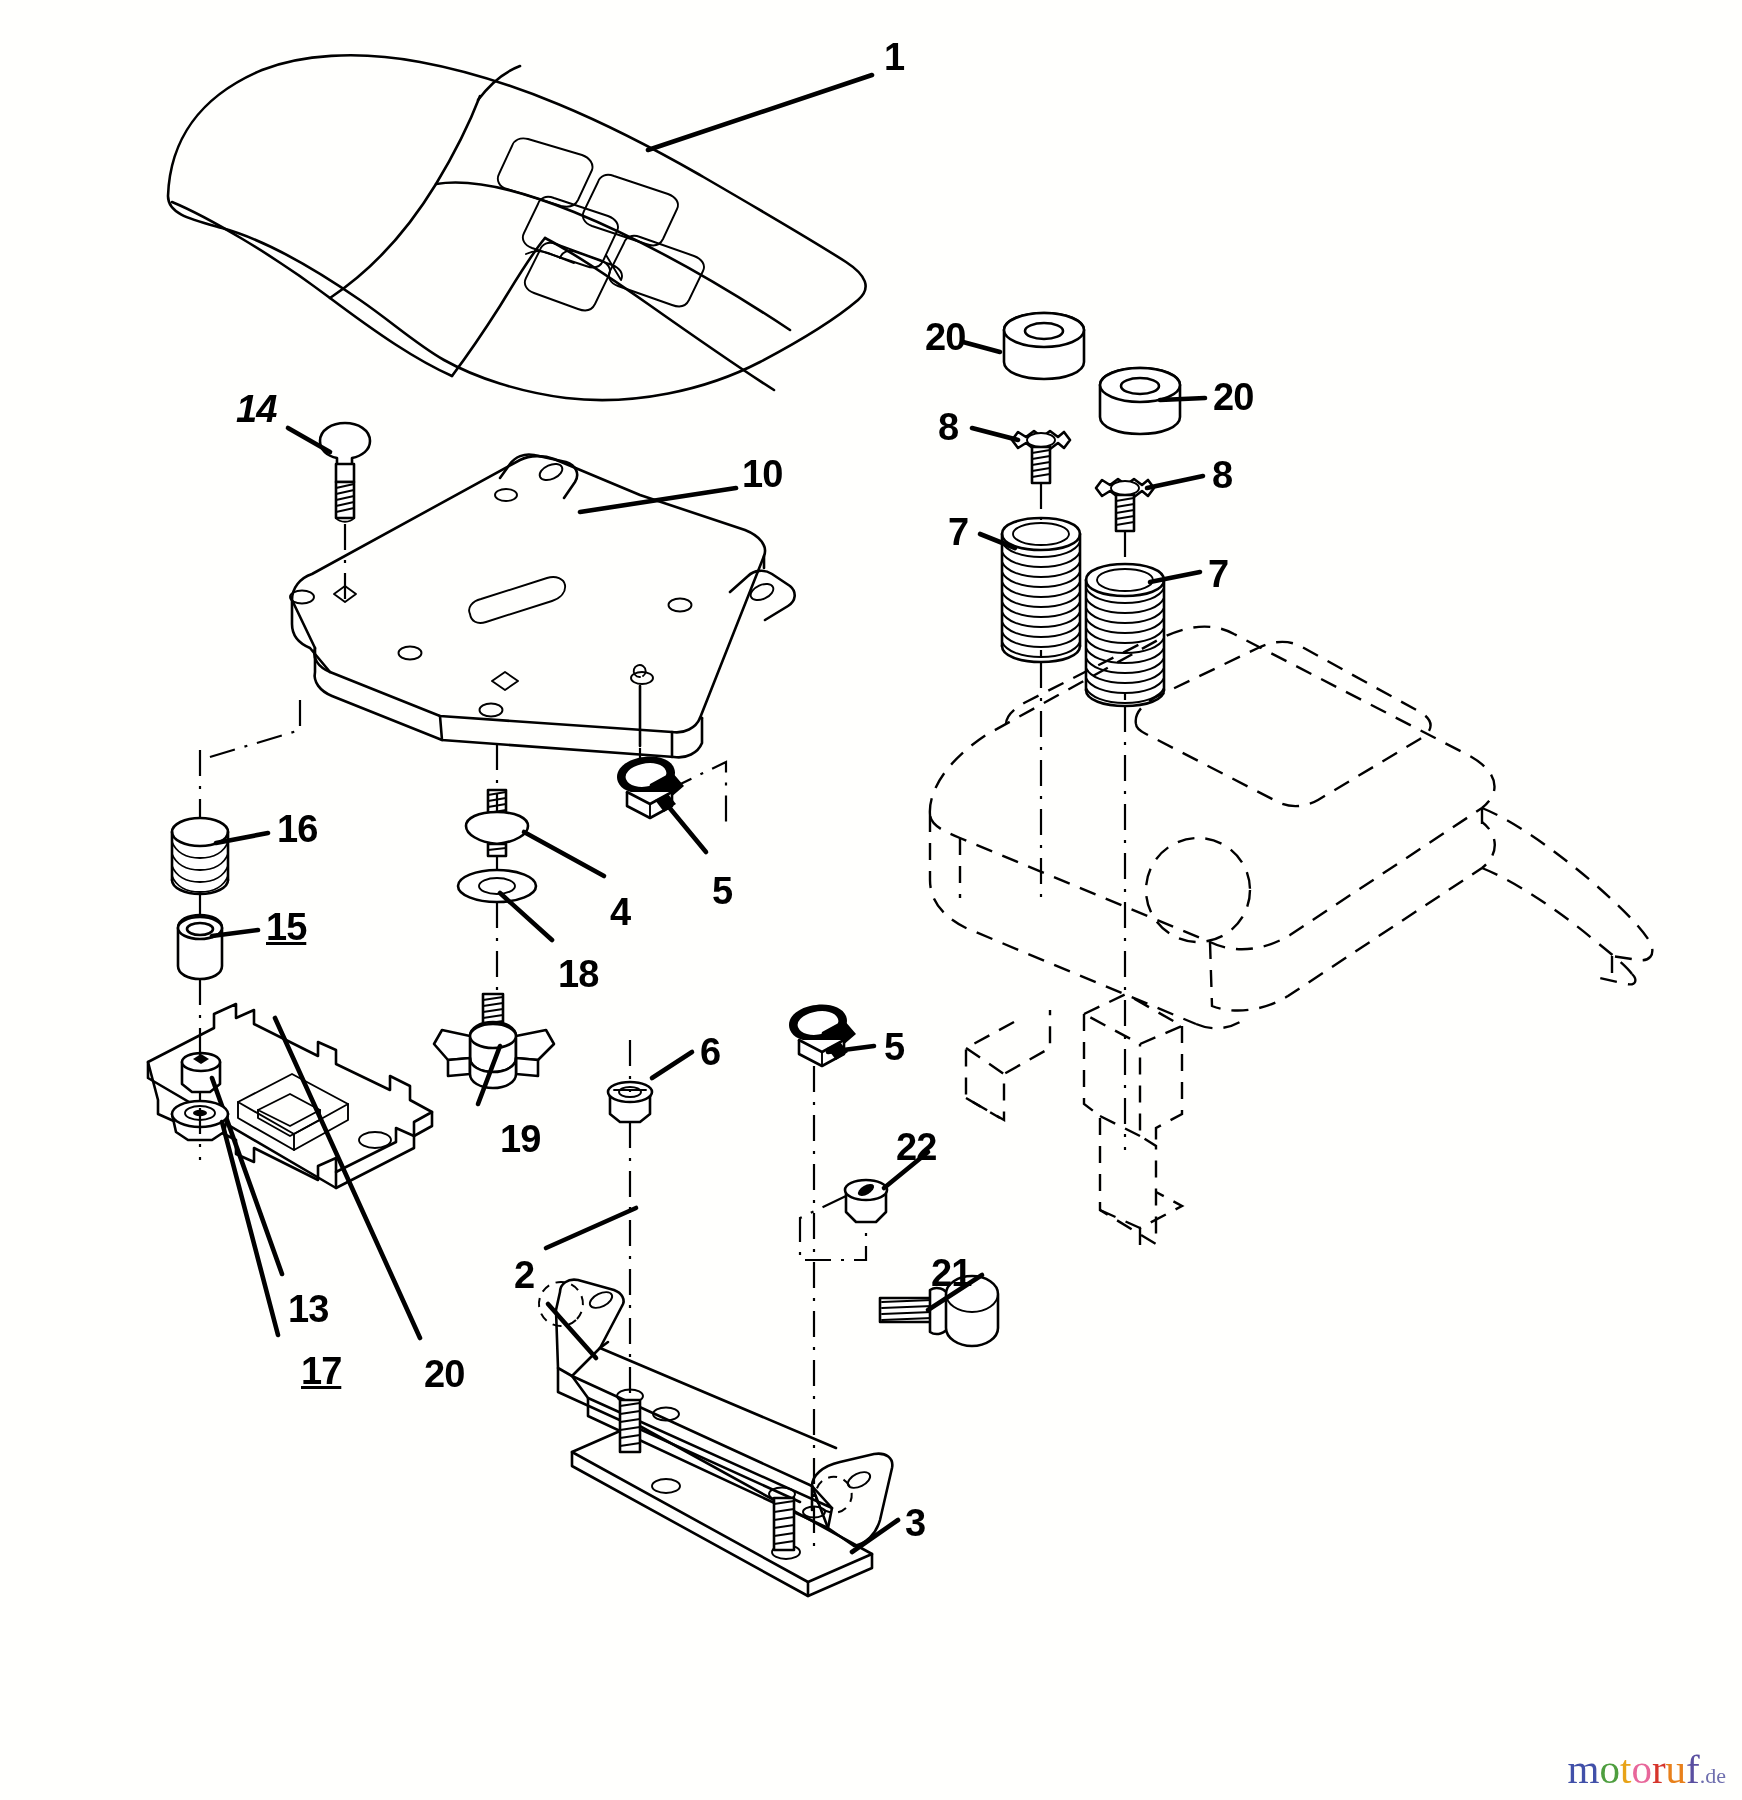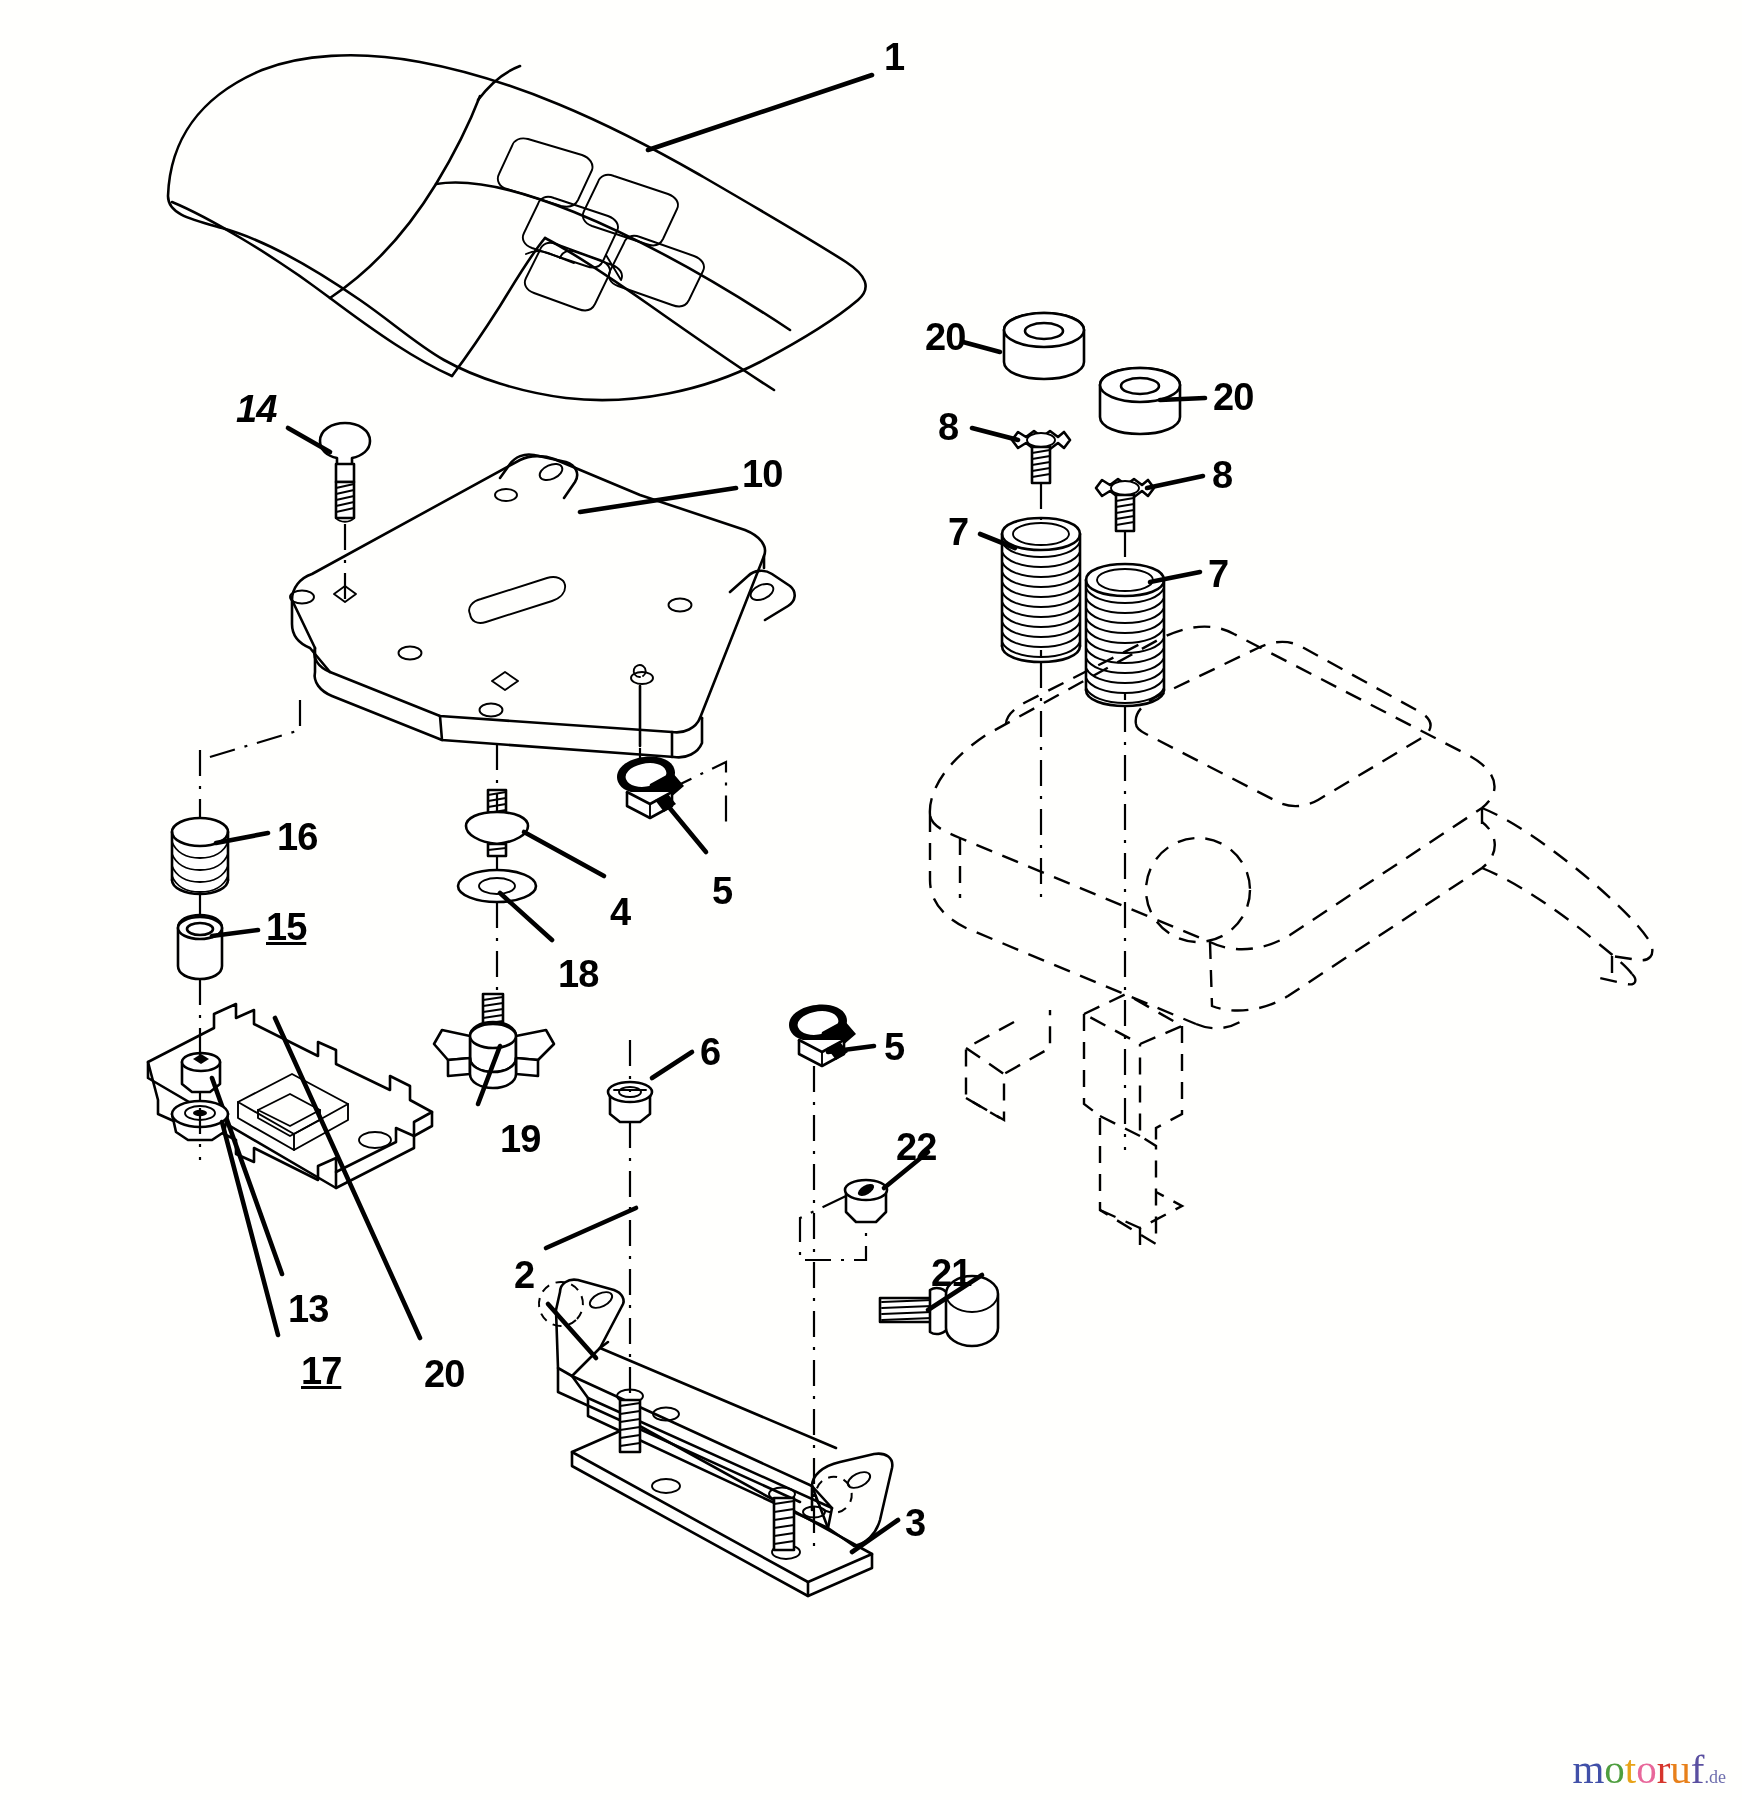--- a/index.html
+++ b/index.html
@@ -41,21 +41,21 @@
     right: 16px;
     bottom: 10px;
     font-family: "Liberation Serif", serif;
     font-size: 41px;
     line-height: 1;
     white-space: nowrap;
     user-select: none;
   }
   #watermark .wm-ch { font-weight: normal; }
   #watermark .wm-tld {
-    font-size: 18px;
+    font-size: 22px;
     vertical-align: baseline;
   }
 </style>
 </head>
 <body>
 
 <div id="page">
 
   <svg id="diagram-svg" viewBox="0 0 1742 1800" xmlns="http://www.w3.org/2000/svg">
     <defs>
@@ -530,21 +530,21 @@
 
   <div class="callout-label" style="left:884px; top:38px;">1</div>
   <div class="callout-label" style="left:236px; top:390px;font-style:italic;">14</div>
   <div class="callout-label" style="left:742px; top:455px;">10</div>
   <div class="callout-label" style="left:925px; top:318px;">20</div>
   <div class="callout-label" style="left:1213px; top:378px;">20</div>
   <div class="callout-label" style="left:938px; top:408px;">8</div>
   <div class="callout-label" style="left:1212px; top:456px;">8</div>
   <div class="callout-label" style="left:948px; top:513px;">7</div>
   <div class="callout-label" style="left:1208px; top:555px;">7</div>
-  <div class="callout-label" style="left:277px; top:810px;margin-top:8px;">16</div>
+  <div class="callout-label" style="left:277px; top:810px;">16</div>
   <div class="callout-label" style="left:266px; top:908px;text-decoration:underline;">15</div>
   <div class="callout-label" style="left:610px; top:893px;">4</div>
   <div class="callout-label" style="left:558px; top:955px;">18</div>
   <div class="callout-label" style="left:712px; top:872px;">5</div>
   <div class="callout-label" style="left:884px; top:1028px;">5</div>
   <div class="callout-label" style="left:500px; top:1120px;">19</div>
   <div class="callout-label" style="left:288px; top:1290px;">13</div>
   <div class="callout-label" style="left:301px; top:1352px;text-decoration:underline;">17</div>
   <div class="callout-label" style="left:424px; top:1355px;">20</div>
   <div class="callout-label" style="left:700px; top:1033px;">6</div>

